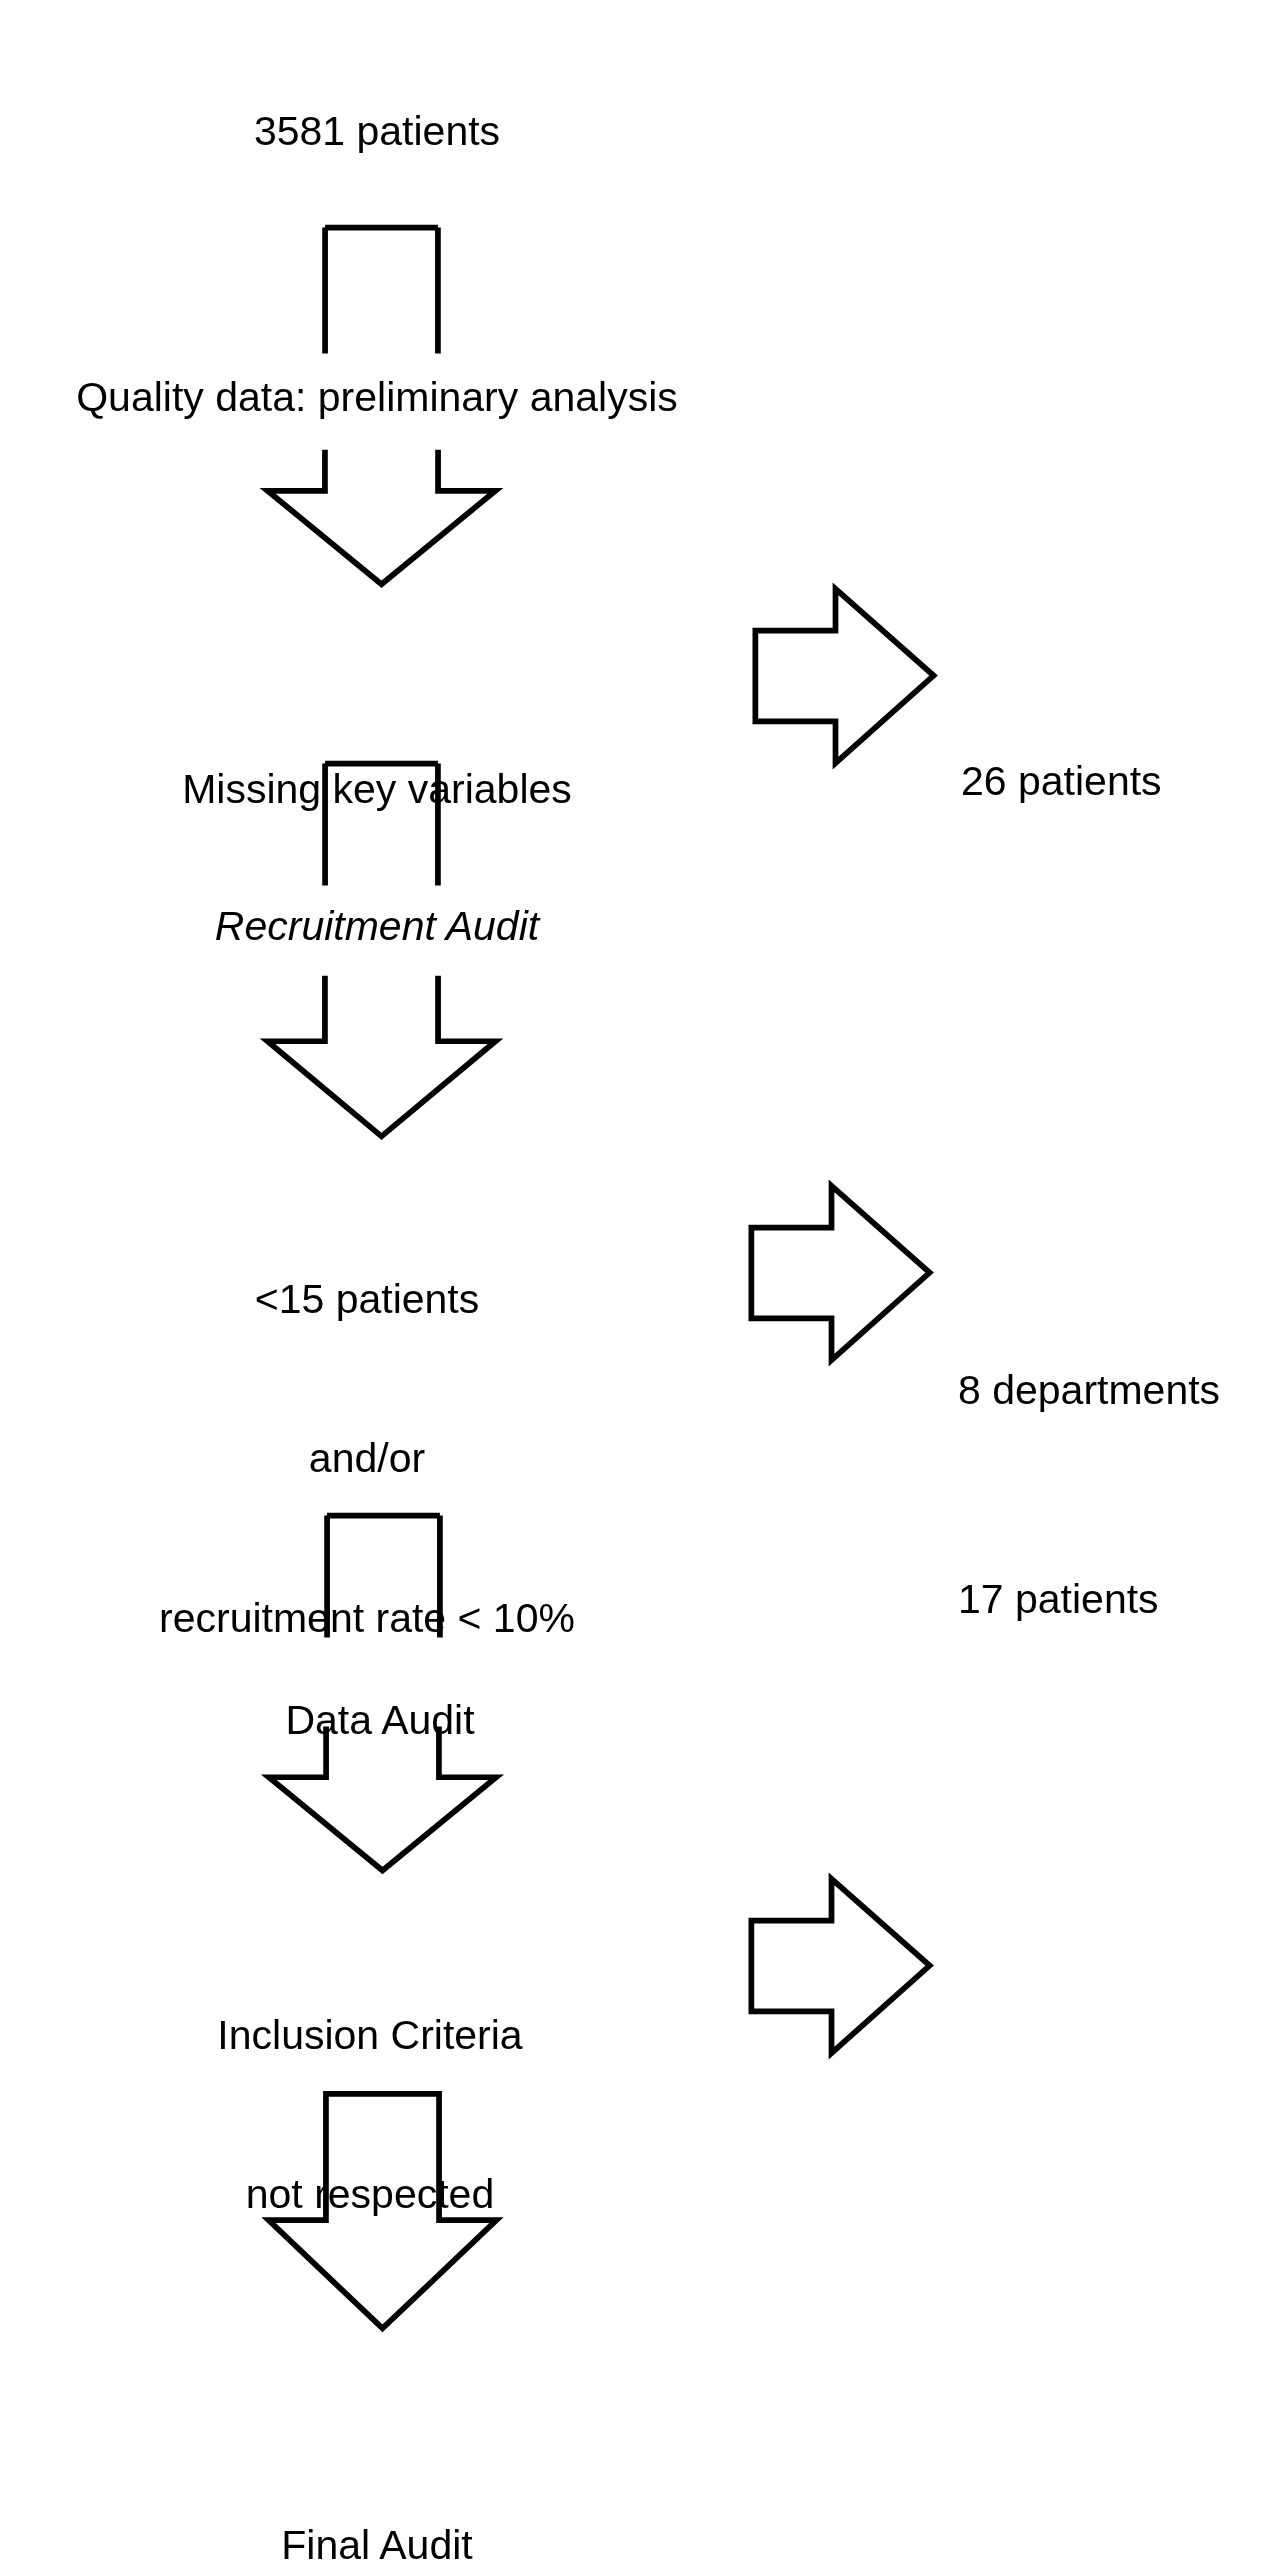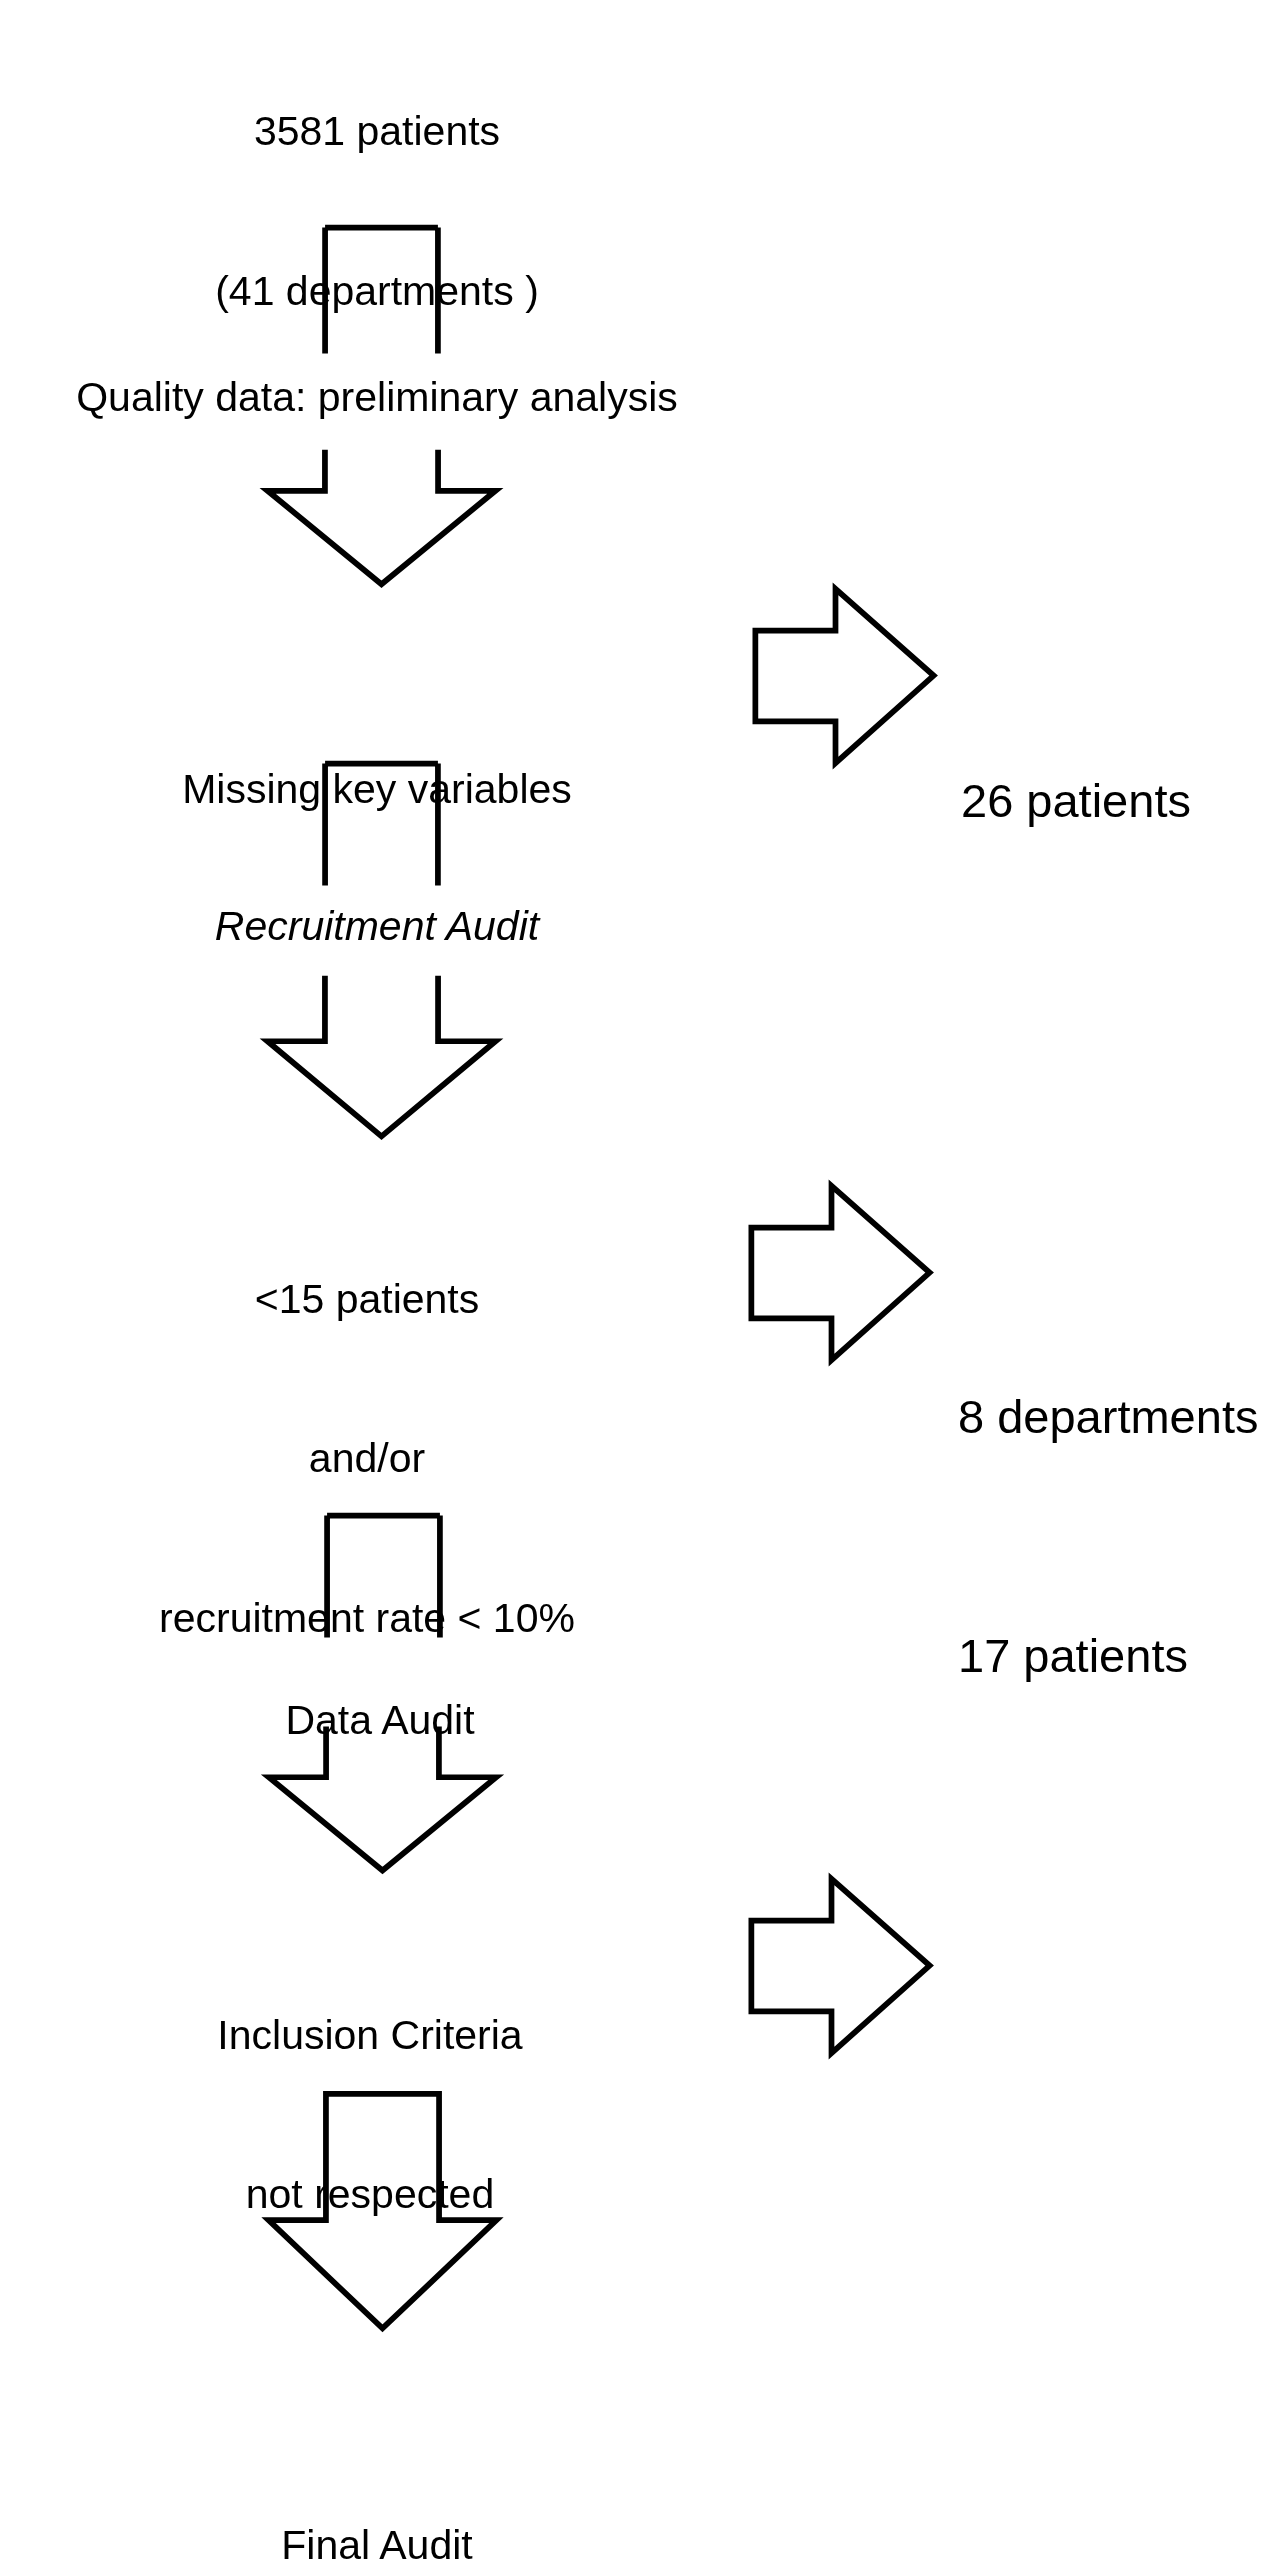--- a/index.html
+++ b/index.html
@@ -15,42 +15,41 @@
   .txt{
     position:absolute;
     color:#000000;
     text-align:center;
     line-height:1.30;
     white-space:pre;
     font-weight:400;
   }
   .t-node{font-size:41px;}
   .t-proc{font-size:41px;}
-  .t-side{font-size:47px;text-align:left;}
+  .t-side{font-size:41px;text-align:left;}
 
   .ctr{transform:translateX(-50%);}
 
   svg{position:absolute;overflow:visible;}
   .stroke{
     fill:none;
     stroke:#000000;
     stroke-width:7;
     stroke-linejoin:miter;
     stroke-linecap:butt;
     stroke-miterlimit:10;
   }
 </style>
 </head>
 <body>
 
 <div id="stage">
 
   <div class="txt t-node ctr" style="left:377px;top:-1.6px;width:623px;">
     <div>3581 patients</div>
-    <div>(41 departments )</div>
   </div>
 
   <svg style="left:312px;top:225px;" width="139" height="131" viewBox="0 0 170 160">
     <path class="stroke" d="M 16 3 L 154 3 M 16 3 L 16 157 M 154 3 L 154 157"></path>
   </svg>
 
   <div class="txt t-proc ctr" style="left:377px;top:371px;width:820px;">Quality data: preliminary analysis</div>
 
   <svg style="left:261px;top:443px;" width="241" height="148" viewBox="0 0 294 180">
     <path class="stroke" d="M 78 8

